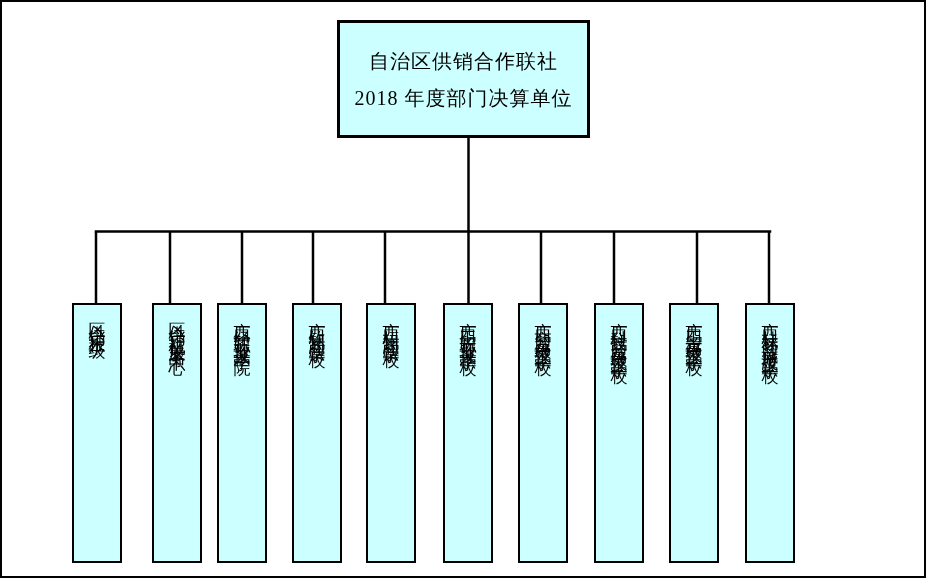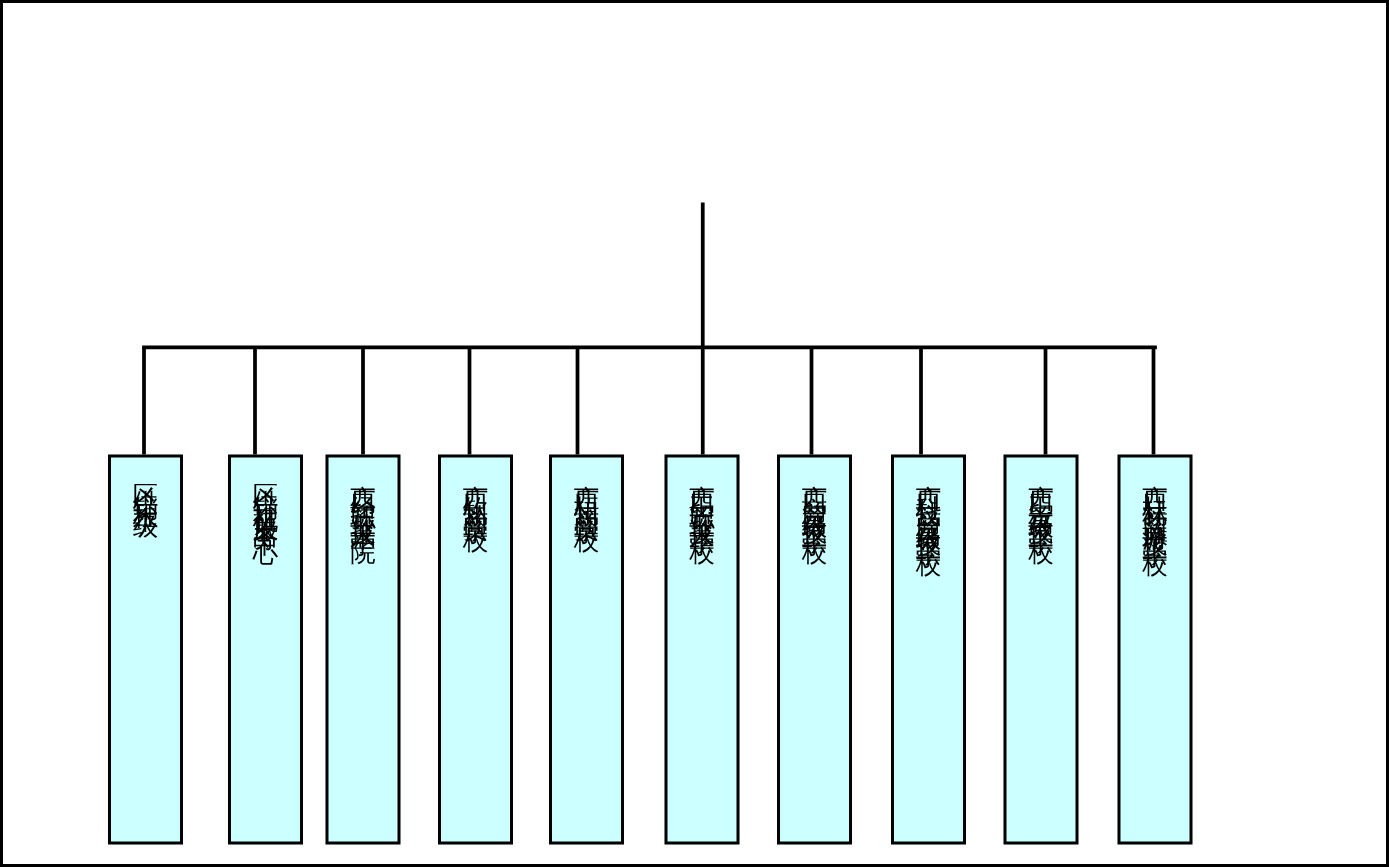--- a/index.html
+++ b/index.html
@@ -74,20 +74,24 @@
       <line x1="240" y1="229.5" x2="240" y2="303" stroke="#000000" stroke-width="2.5"></line>
       <line x1="311" y1="229.5" x2="311" y2="303" stroke="#000000" stroke-width="2.5"></line>
       <line x1="383" y1="229.5" x2="383" y2="303" stroke="#000000" stroke-width="2.5"></line>
       <line x1="466.5" y1="229.5" x2="466.5" y2="303" stroke="#000000" stroke-width="2.5"></line>
       <line x1="539" y1="229.5" x2="539" y2="303" stroke="#000000" stroke-width="2.5"></line>
       <line x1="612" y1="229.5" x2="612" y2="303" stroke="#000000" stroke-width="2.5"></line>
       <line x1="695" y1="229.5" x2="695" y2="303" stroke="#000000" stroke-width="2.5"></line>
       <line x1="767" y1="229.5" x2="767" y2="303" stroke="#000000" stroke-width="2.5"></line>
     </svg>
 
+  <div class="root-box">
+    <div class="root-line">自治区供销合作联社</div>
+    <div class="root-line">2018 年度部门决算单位</div>
+  </div>
 
   <div id="children">
       <div class="child-box" style="left: 70px;">
       <span class="vtext">区供销社本级</span>
     </div>
       <div class="child-box" style="left: 150px;">
       <span class="vtext">区供销社机关服务中心</span>
     </div>
       <div class="child-box" style="left: 215px;">
       <span class="vtext">广西经贸职业技术学院</span>

